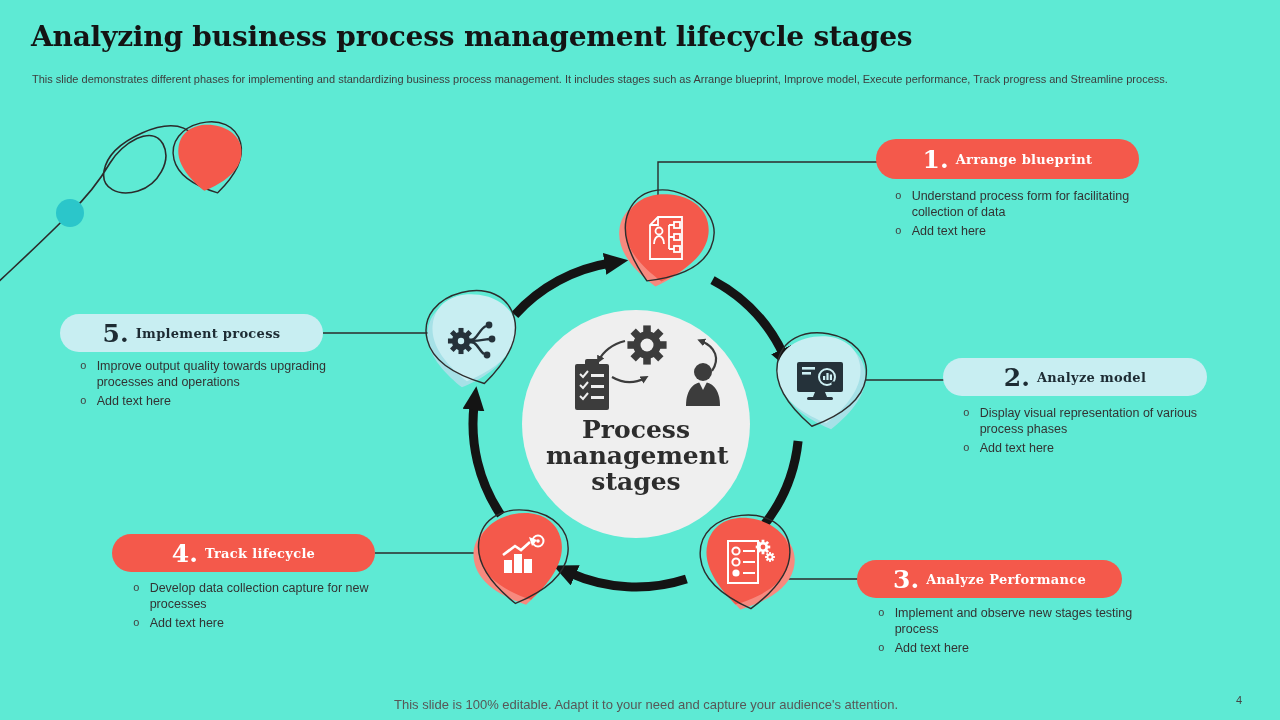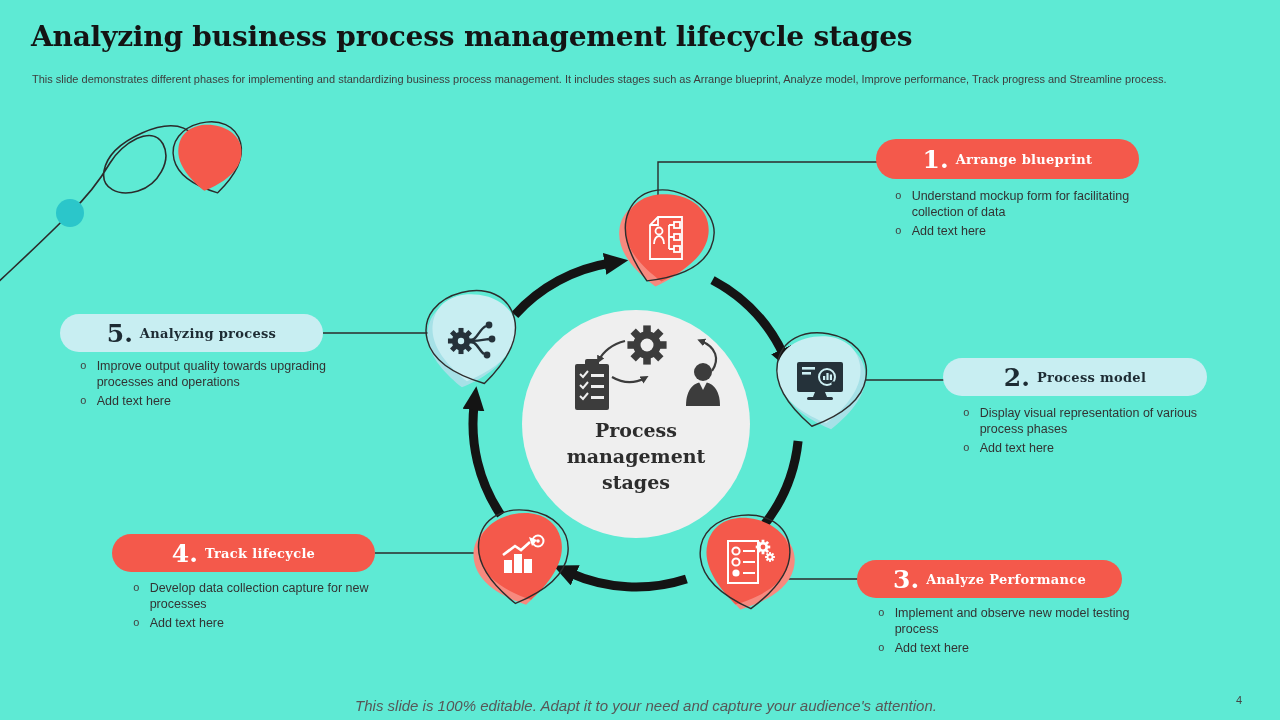--- a/index.html
+++ b/index.html
@@ -33,36 +33,36 @@
   .bullets{position:absolute;font-size:12.5px;color:#333;z-index:3;}
   .bullet{display:flex;gap:10px;margin-bottom:3px;line-height:16px;}
   .bullet .marker{font-family:"DejaVu Sans Mono",monospace;font-size:11px;color:#444;line-height:16px;}
   .bl1{left:895px;top:188px;width:240px;}
   .bl2{left:963px;top:405px;width:250px;}
   .bl3{left:878px;top:605px;width:262px;}
   .bl4{left:133px;top:580px;width:264px;}
   .bl5{left:80px;top:358px;width:258px;}
   .center-label{
     position:absolute;left:546px;top:417px;width:180px;text-align:center;
-    font-family:"DejaVu Serif",serif;font-weight:bold;font-size:19px;
+    font-family:"DejaVu Serif",serif;font-weight:bold;font-size:25px;
     line-height:26px;color:#2d2d2d;z-index:2;
   }
   .footer{
     position:absolute;left:12px;right:0;top:697px;text-align:center;
-    font-size:15px;color:#575757;font-style:italic;
+    font-size:13px;color:#575757;
   }
   .page-num{position:absolute;right:38px;top:694px;font-size:11px;color:#454545;}
 </style>
 </head>
 <body>
 
 <div id="slide">
 
   <div class="title">Analyzing business process management lifecycle stages</div>
-  <div class="subtitle">This slide demonstrates different phases for implementing and standardizing business process management. It includes stages such as Arrange blueprint, Analyze model, Improve performance, Track progress and Streamline process.</div>
+  <div class="subtitle">This slide demonstrates different phases for implementing and standardizing business process management. It includes stages such as Arrange blueprint, Improve model, Execute performance, Track progress and Streamline process.</div>
 
   <svg class="layer" width="1280" height="720" viewBox="0 0 1280 720">
     <defs>
       <marker id="ah" markerUnits="userSpaceOnUse" markerWidth="30" markerHeight="26" refX="6" refY="11" orient="auto">
         <path d="M0,0 L24,11 L0,22 Z" fill="#141414"></path>
       </marker>
       <marker id="ah2" markerUnits="userSpaceOnUse" markerWidth="12" markerHeight="10" refX="4" refY="4" orient="auto">
         <path d="M0,0 L8,4 L0,8 Z" fill="#3c3c3c"></path>
       </marker>
       <path id="blob" d="M0,46 C-17,36 -44,17 -44,-9 C-44,-33 -24,-46 0,-46 C24,-46 44,-33 44,-9 C44,17 17,36 0,46 Z"></path>
@@ -227,59 +227,59 @@
   </svg>
 
   <div class="center-label">Process management stages</div>
 
   <div class="pill red b1">
     <span class="num">1.</span>
     <span class="ptitle">Arrange blueprint</span>
   </div>
   <div class="pill cyan b2">
     <span class="num">2.</span>
-    <span class="ptitle">Process model</span>
+    <span class="ptitle">Analyze model</span>
   </div>
   <div class="pill red b3">
     <span class="num">3.</span>
     <span class="ptitle">Analyze Performance</span>
   </div>
   <div class="pill red b4">
     <span class="num">4.</span>
     <span class="ptitle">Track lifecycle</span>
   </div>
   <div class="pill cyan b5">
     <span class="num">5.</span>
-    <span class="ptitle">Analyzing process</span>
+    <span class="ptitle">Implement process</span>
   </div>
 
   <div class="bullets bl1">
     <div class="bullet">
       <span class="marker">o</span>
-      <span>Understand  mockup form  for facilitating  collection of data</span>
+      <span>Understand  process form  for facilitating  collection of data</span>
     </div>
     <div class="bullet">
       <span class="marker">o</span>
       <span>Add text here</span>
     </div>
   </div>
   <div class="bullets bl2">
     <div class="bullet">
       <span class="marker">o</span>
       <span>Display visual  representation  of various  process  phases</span>
     </div>
     <div class="bullet">
       <span class="marker">o</span>
       <span>Add text here</span>
     </div>
   </div>
   <div class="bullets bl3">
     <div class="bullet">
       <span class="marker">o</span>
-      <span>Implement  and observe  new model testing process</span>
+      <span>Implement  and observe  new stages testing process</span>
     </div>
     <div class="bullet">
       <span class="marker">o</span>
       <span>Add text here</span>
     </div>
   </div>
   <div class="bullets bl4">
     <div class="bullet">
       <span class="marker">o</span>
       <span>Develop  data  collection capture for new  processes</span>

